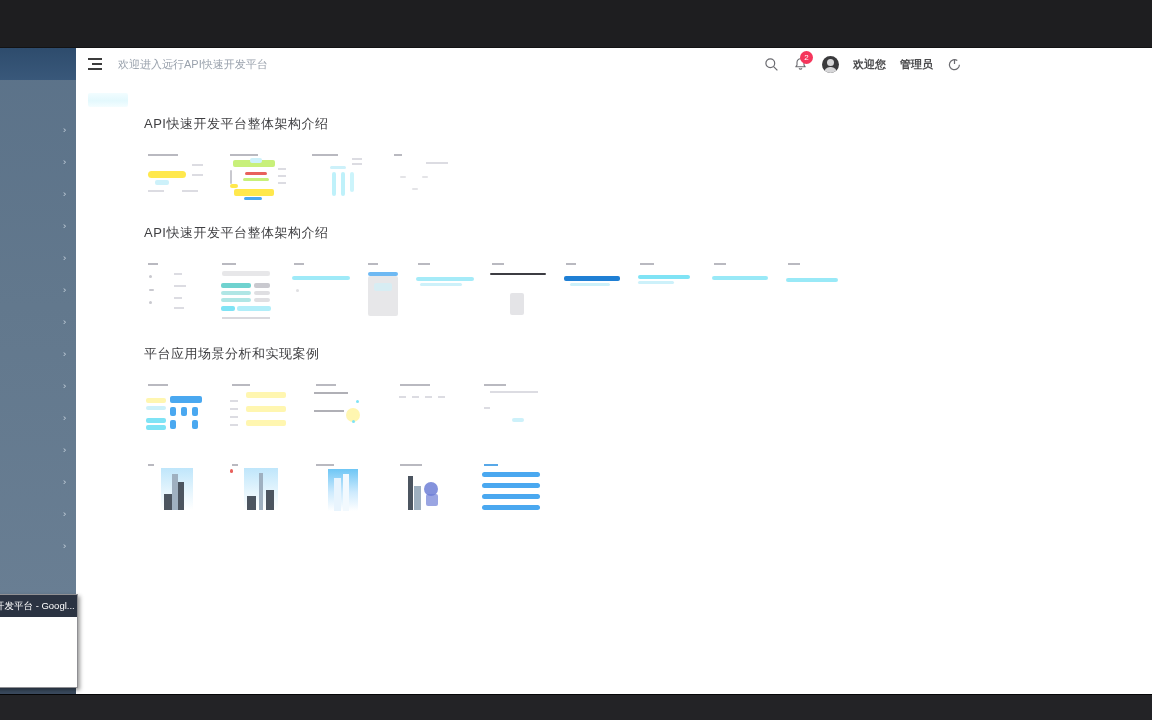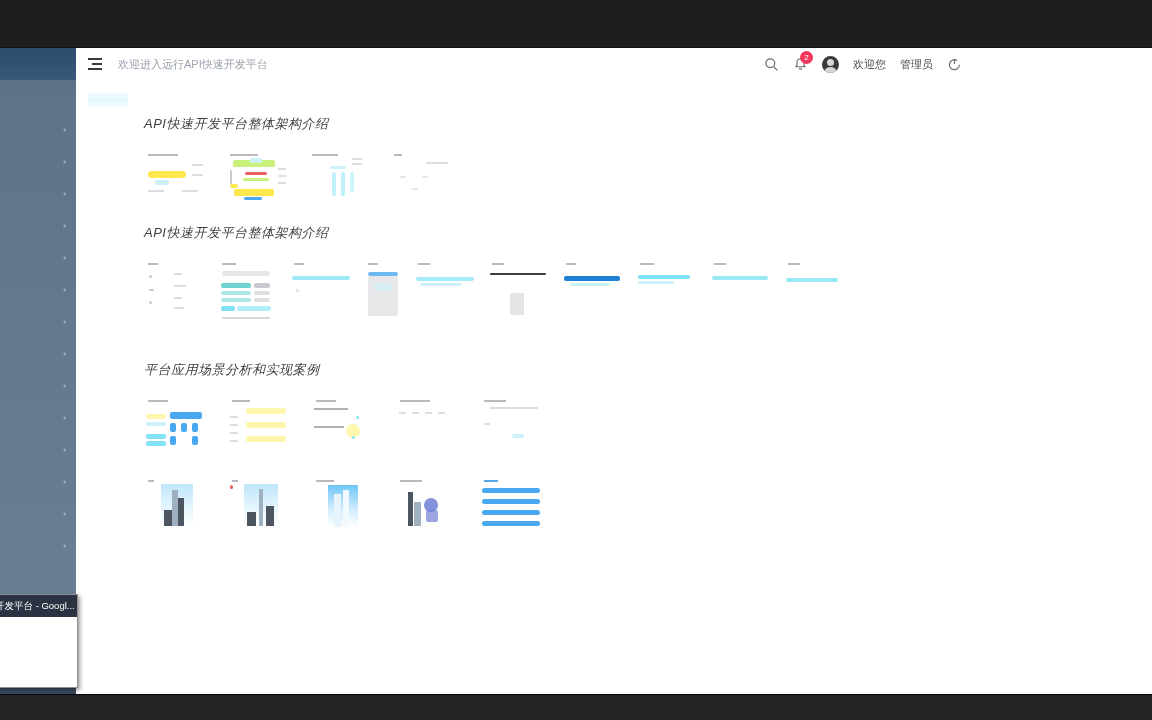--- a/index.html
+++ b/index.html
@@ -123,21 +123,21 @@
     position: relative; overflow: hidden; flex: none;
   }
   .avatar:before {
     content: ""; position: absolute; left: 5px; top: 3px;
     width: 7px; height: 7px; border-radius: 50%; background: #d6d6d8;
   }
   .avatar:after {
     content: ""; position: absolute; left: 2px; top: 11px;
     width: 13px; height: 9px; border-radius: 6px 6px 0 0; background: #d6d6d8;
   }
-  .hdr-text { font-size: 11px; color: #4b4b4d; white-space: nowrap; }
+  .hdr-text { font-size: 11px; color: #4b4b4d; white-space: nowrap; font-weight: bold; }
   
   .content {
     position: absolute; left: 172px; top: 32px;
     width: 1076px; height: 614px;
     background: #ffffff;
     overflow: hidden;
   }
   .tag-chip {
     position: absolute; left: 12px; top: 13px;
     width: 40px; height: 14px;
@@ -145,42 +145,41 @@
     background: linear-gradient(180deg,#e7fbff 0%, #cdf3fb 55%, #eafcff 100%);
     opacity: .55;
   }
   .section { padding-left: 68px; }
   .section-title {
     font-size: 13px;
     color: #3f3f42;
     margin: 0;
     font-weight: normal;
     letter-spacing: .5px;
-    font-style: italic;
   }
   .thumb-row {
     display: flex;
     align-items: flex-start;
   }
   .thumb {
     position: relative;
     background: #ffffff;
     flex: none;
     overflow: hidden;
   }
   
   .sec1 { margin-top: 35px; }
   .sec1 .thumb-row { margin-top: 17px; gap: 20px; }
   .sec1 .thumb { width: 62px; height: 52px; }
 
   .sec2 { margin-top: 22px; }
   .sec2 .thumb-row { margin-top: 17px; gap: 12px; }
   .sec2 .thumb { width: 62px; height: 68px; }
 
-  .sec3 { margin-top: 34px; }
+  .sec3 { margin-top: 18px; }
   .sec3 .thumb-row { margin-top: 17px; gap: 22px; }
   .sec3 .thumb { width: 62px; height: 58px; }
 
   .sec4 { margin-top: 22px; }
   .sec4 .thumb-row { margin-top: 17px; gap: 22px; }
   .sec4 .thumb { width: 62px; height: 56px; }
 
   
   .sl-title { position: absolute; left: 4px; top: 4px; height: 2px; background: #b9b9c0; }
   .sl-sub   { position: absolute; background: #dcdce2; height: 1.5px; }

